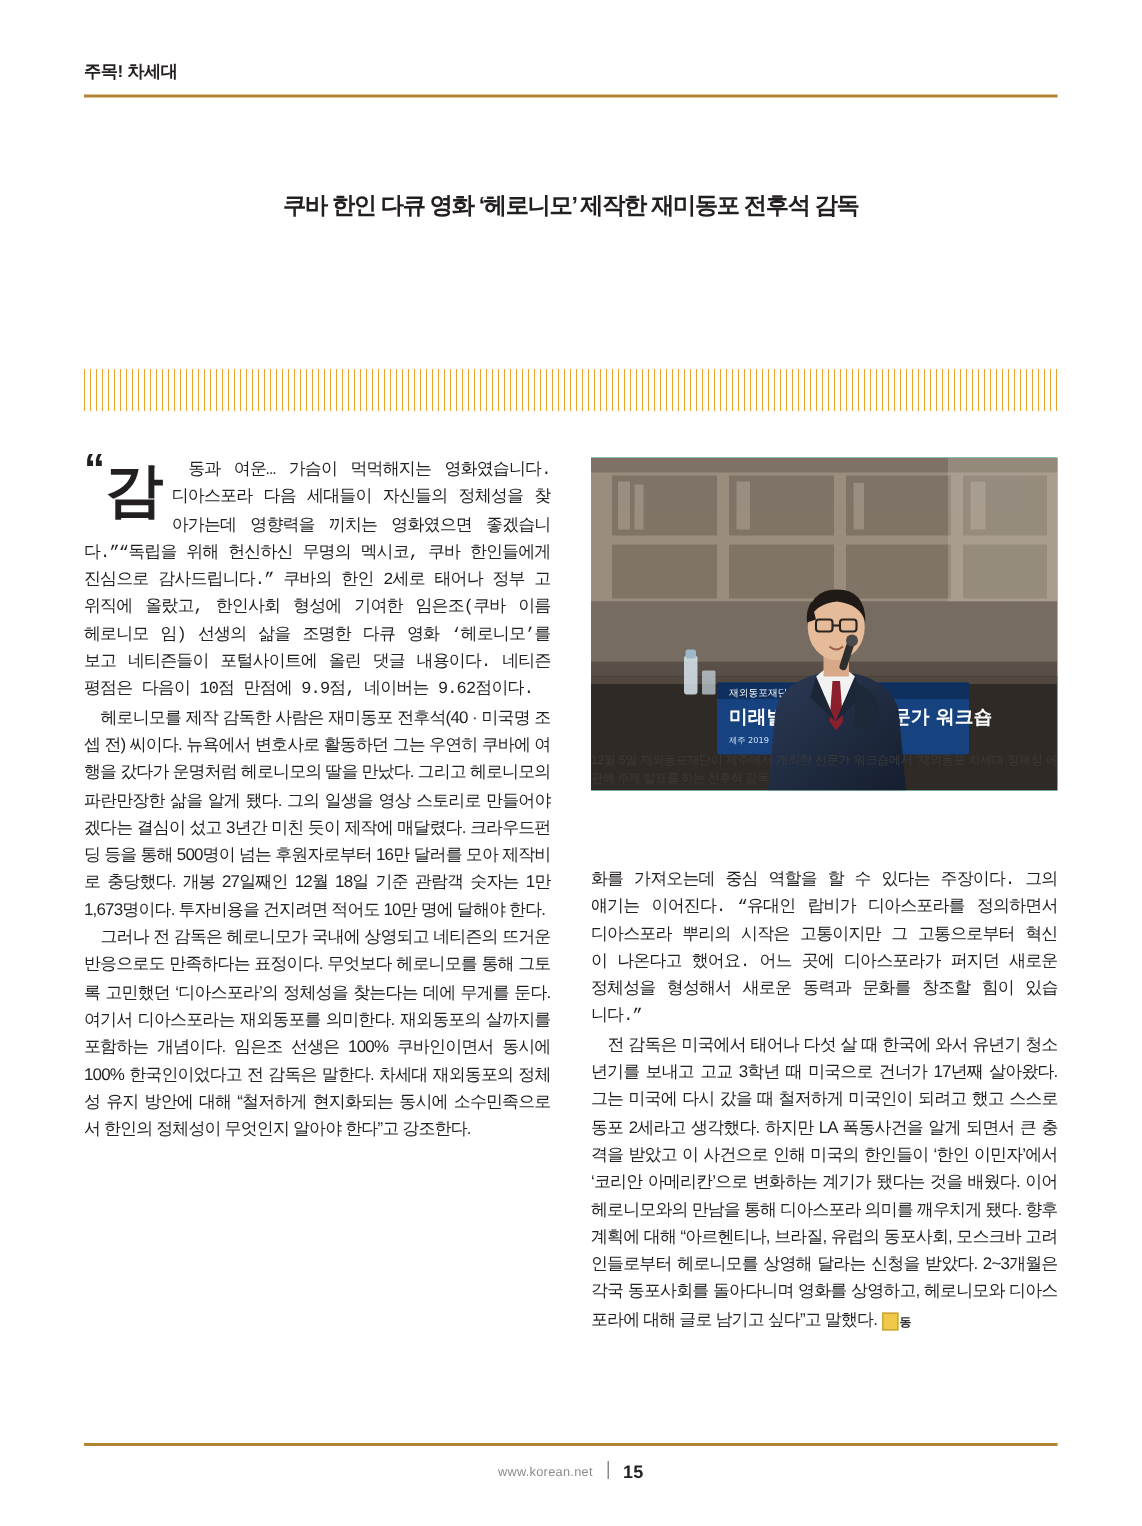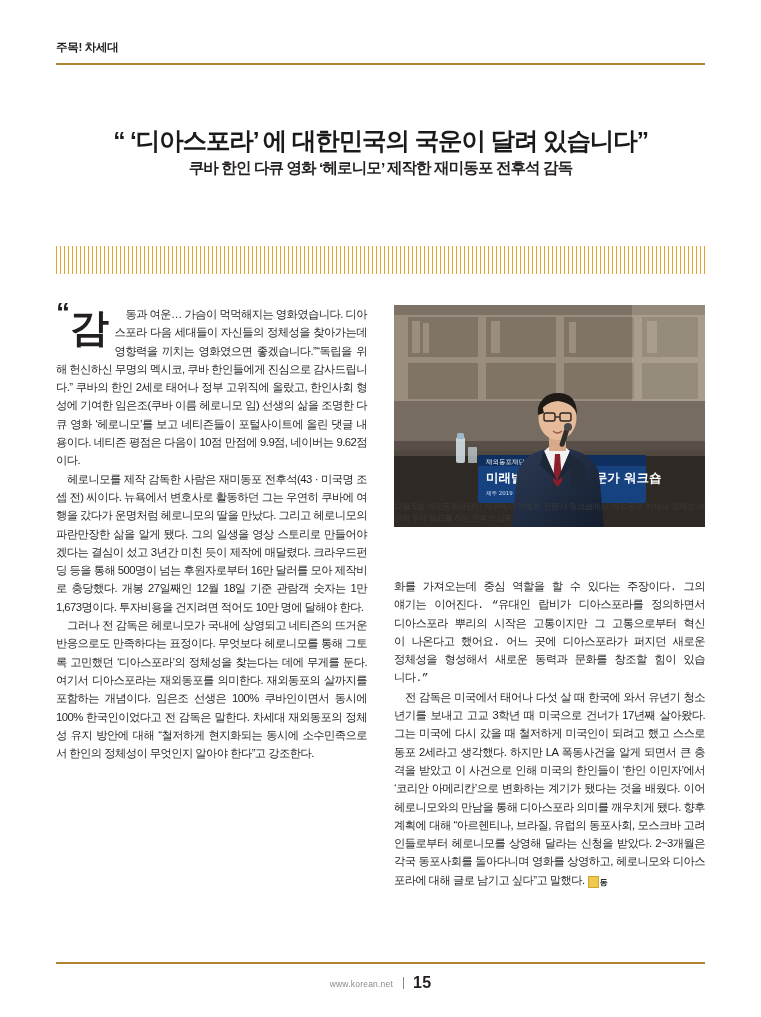--- a/index.html
+++ b/index.html
@@ -102,21 +102,21 @@
   }
   .dropcap {
     float: left;
     font-size: 39px;
     font-weight: bold;
     line-height: 0.92;
     padding: 5px 6px 0 0;
     margin-left: 14px;
     color: #231f20;
   }
-  .lead-tail { text-indent: 0; }
+  .lead-tail { text-indent: 0; font-family: Liberation Mono, monospace; }
 
   
   .photo {
     position: absolute;
     left: 394px; top: 305px;
     width: 311px; height: 222px;
     overflow: hidden;
     background: #14b8a6;
   }
   .photo svg { display: block; }
@@ -176,50 +176,49 @@
     letter-spacing: 0.2px;
   }
   .footer .site { color: #8a8a8a; }
   .footer .sep {
     display: inline-block;
     width: 1px; height: 12px;
     background: #8a8a8a;
     margin: 0 7px -2px 7px;
   }
   .footer .pageno {
-    font-size: 16px;
+    font-size: 12px;
     font-weight: bold;
     color: #231f20;
     vertical-align: -1px;
   }
 </style>
 </head>
 <body>
 
 <div class="page">
 
   <div class="header">
     <div class="header-kicker">주목! 차세대</div>
     <div class="header-rule"></div>
   </div>
 
   <div class="title-block">
-    <div class="headline">“ ‘디아스포라’ 에 대한민국의 국운이 달려 있습니다”</div>
     <div class="subhead">쿠바 한인 다큐 영화 ‘헤로니모’ 제작한 재미동포 전후석 감독</div>
   </div>
 
   <div class="hatch"></div>
 
   <div class="col col-left">
     <div class="dropcap-wrap">
       <span class="quote-mark">“</span>
       <span class="dropcap">감</span>
       <p class="lead-tail">동과 여운… 가슴이 먹먹해지는 영화였습니다. 디아스포라 다음 세대들이 자신들의 정체성을 찾아가는데 영향력을 끼치는 영화였으면 좋겠습니다.”“독립을 위해 헌신하신 무명의 멕시코, 쿠바 한인들에게 진심으로 감사드립니다.” 쿠바의 한인 2세로 태어나 정부 고위직에 올랐고, 한인사회 형성에 기여한 임은조(쿠바 이름 헤로니모 임) 선생의 삶을 조명한 다큐 영화 ‘헤로니모’를 보고 네티즌들이 포털사이트에 올린 댓글 내용이다. 네티즌 평점은 다음이 10점 만점에 9.9점, 네이버는 9.62점이다.</p>
     </div>
-    <p>헤로니모를 제작 감독한 사람은 재미동포 전후석(43 · 미국명 조셉 전) 씨이다. 뉴욕에서 변호사로 활동하던 그는 우연히 쿠바에 여행을 갔다가 운명처럼 헤로니모의 딸을 만났다. 그리고 헤로니모의 파란만장한 삶을 알게 됐다. 그의 일생을 영상 스토리로 만들어야겠다는 결심이 섰고 3년간 미친 듯이 제작에 매달렸다. 크라우드펀딩 등을 통해 500명이 넘는 후원자로부터 16만 달러를 모아 제작비로 충당했다. 개봉 27일째인 12월 18일 기준 관람객 숫자는 1만1,673명이다. 투자비용을 건지려면 적어도 10만 명에 달해야 한다.</p>
+    <p>헤로니모를 제작 감독한 사람은 재미동포 전후석(40 · 미국명 조셉 전) 씨이다. 뉴욕에서 변호사로 활동하던 그는 우연히 쿠바에 여행을 갔다가 운명처럼 헤로니모의 딸을 만났다. 그리고 헤로니모의 파란만장한 삶을 알게 됐다. 그의 일생을 영상 스토리로 만들어야겠다는 결심이 섰고 3년간 미친 듯이 제작에 매달렸다. 크라우드펀딩 등을 통해 500명이 넘는 후원자로부터 16만 달러를 모아 제작비로 충당했다. 개봉 27일째인 12월 18일 기준 관람객 숫자는 1만1,673명이다. 투자비용을 건지려면 적어도 10만 명에 달해야 한다.</p>
     <p>그러나 전 감독은 헤로니모가 국내에 상영되고 네티즌의 뜨거운 반응으로도 만족하다는 표정이다. 무엇보다 헤로니모를 통해 그토록 고민했던 ‘디아스포라’의 정체성을 찾는다는 데에 무게를 둔다. 여기서 디아스포라는 재외동포를 의미한다. 재외동포의 살까지를 포함하는 개념이다. 임은조 선생은 100% 쿠바인이면서 동시에 100% 한국인이었다고 전 감독은 말한다. 차세대 재외동포의 정체성 유지 방안에 대해 “철저하게 현지화되는 동시에 소수민족으로서 한인의 정체성이 무엇인지 알아야 한다”고 강조한다.</p>
   </div>
 
   <div class="photo">
     <svg width="311" height="222" viewBox="0 0 311 222" xmlns="http://www.w3.org/2000/svg">
       <defs>
         <linearGradient id="wall" x1="0" y1="0" x2="0" y2="1">
           <stop offset="0%" stop-color="#8d8277"></stop>
           <stop offset="100%" stop-color="#6f655c"></stop>
         </linearGradient>

